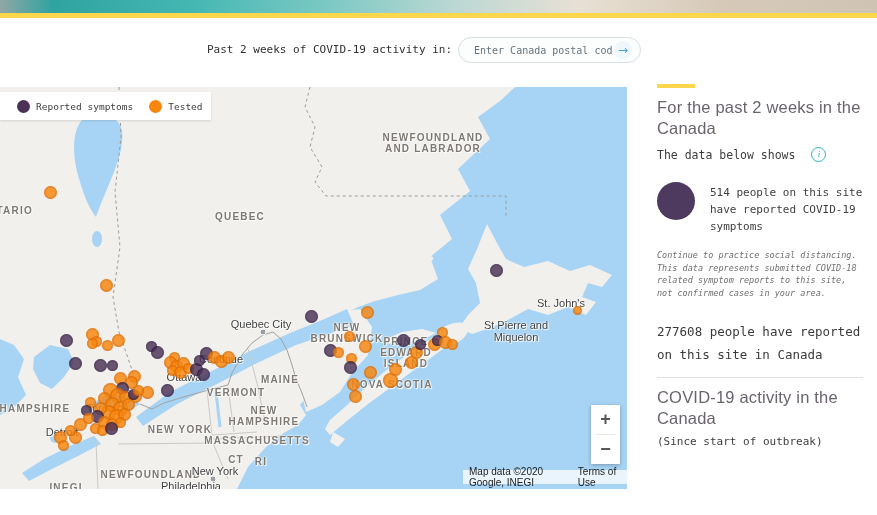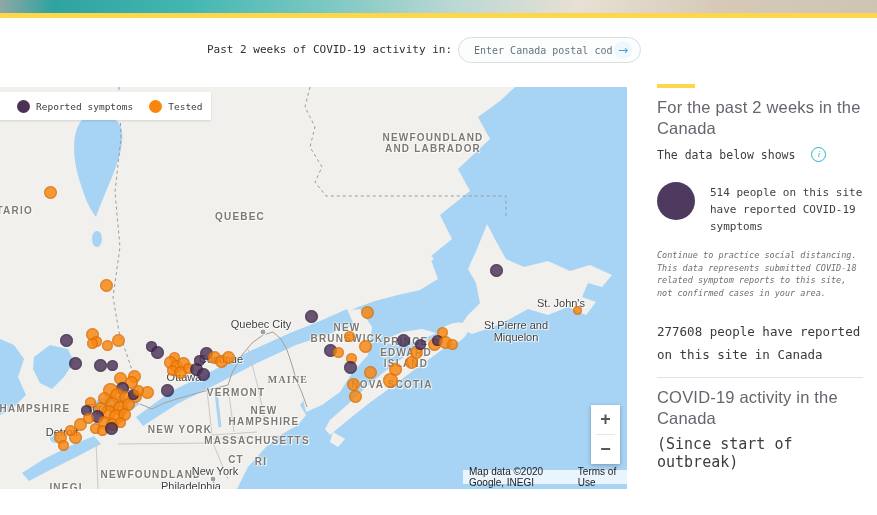--- a/index.html
+++ b/index.html
@@ -55,21 +55,21 @@
   .info-icon{width:13px;height:13px;border-radius:50%;border:1px solid var(--teal);color:var(--teal);
              font-size:9px;line-height:13px;text-align:center;font-family:"Liberation Serif",serif;font-style:italic;
              box-sizing:content-box;cursor:pointer;}
   .stat{display:flex;gap:15px;margin-top:20px;}
   .stat + .stat{margin-top:11px;}
   .stat-circle{width:38px;height:38px;border-radius:50%;flex:0 0 auto;}
   .stat-text{font-size:11px;line-height:17px;color:#404040;white-space:pre-line;padding-top:2px;}
   .note{margin-top:14px;font-style:italic;font-size:8.5px;line-height:12.5px;color:#6f6f6f;}
   .total{margin-top:21px;font-size:12.5px;line-height:23px;color:#3a3a3a;white-space:pre-line;}
   .divider{margin-top:11px;border-top:1px solid #e1e1e1;height:0;}
-  .sub2{margin-top:6px;font-size:15px;color:#3d3d3d;}
+  .sub2{margin-top:6px;font-size:11px;color:#3d3d3d;}
 </style>
 </head>
 <body>
 
 <div class="screen">
 
   <div class="hero"></div>
   <div class="yellowbar"></div>
 
   <div class="page-title">Past 2 weeks of COVID-19 activity in:</div>
@@ -123,21 +123,21 @@
         <div class="plabel" style="left: 6px; top: 123px;">ONTARIO</div>
         <div class="plabel" style="left: 240px; top: 129px;">QUEBEC</div>
         <div class="plabel" style="left: 433px; top: 56px;">NEWFOUNDLAND
 AND LABRADOR</div>
         <div class="plabel" style="left: 347px; top: 246px;">NEW
 BRUNSWICK</div>
         <div class="plabel" style="left: 406px; top: 265px;">PRINCE
 EDWARD
 ISLAND</div>
         <div class="plabel" style="left: 392px; top: 297px;">NOVA SCOTIA</div>
-        <div class="plabel" style="left: 288px; top: 292px; font-family: Liberation Serif, serif;">MAINE</div>
+        <div class="plabel" style="left: 280px; top: 292px;">MAINE</div>
         <div class="plabel" style="left: 236px; top: 305px;">VERMONT</div>
         <div class="plabel" style="left: 264px; top: 329px;">NEW
 HAMPSHIRE</div>
         <div class="plabel" style="left: 180px; top: 342px;">NEW YORK</div>
         <div class="plabel" style="left: 257px; top: 353px;">MASSACHUSETTS</div>
         <div class="plabel" style="left: 236px; top: 372px;">CT</div>
         <div class="plabel" style="left: 261px; top: 374px;">RI</div>
         <div class="plabel" style="left: 151px; top: 387px;">NEWFOUNDLAND</div>
         <div class="plabel" style="left: 35px; top: 321px;">HAMPSHIRE</div>
         <div class="plabel" style="left: 66px; top: 400px;">INEGI</div>

